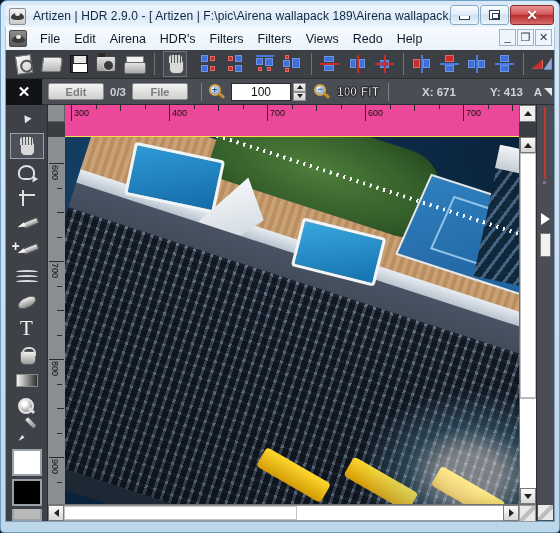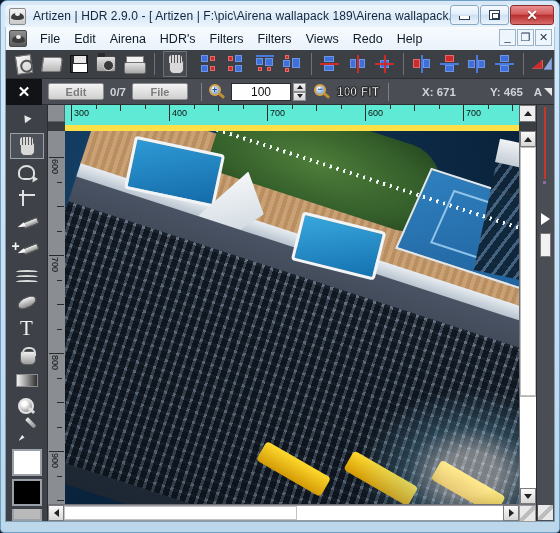--- a/index.html
+++ b/index.html
@@ -217,22 +217,22 @@
   .g-zoom:after{content:"";position:absolute;left:10px;top:11px;width:7px;height:3px;background:#ddd;transform:rotate(42deg);}
   .g-drop{width:18px;height:18px;position:relative;transform:rotate(0deg);}
   .g-drop:before{content:"";position:absolute;right:1px;top:1px;width:12px;height:4px;background:linear-gradient(90deg,#e8e8e8,#8f8f8f);transform:rotate(45deg);transform-origin:right center;border-radius:1px;}
   .g-drop:after{content:"";position:absolute;left:1px;bottom:1px;width:6px;height:6px;background:#ececec;clip-path:polygon(0 100%,100% 40%,60% 0);}
 
   
   #ruler-v{
     width:17px;background:#8a8d92;position:relative;overflow:hidden;color:#111;
   }
   #ruler-h{
-    height:26px;background:#5eead4;position:relative;overflow:hidden;color:#111;
-    border-bottom:6px solid #fde047;
+    height:32px;background:#ec4899;position:relative;overflow:hidden;color:#111;
+    border-bottom:1px solid #fde047;
   }
   .rl{position:absolute;font-size:9px;line-height:9px;color:#111;font-family:"Liberation Sans",sans-serif;}
   .tick{position:absolute;background:#2a2a2a;}
 
   #canvas-col{flex:1;display:flex;flex-direction:column;position:relative;}
   #canvas-row{flex:1;display:flex;position:relative;}
   #canvas-wrap{flex:1;position:relative;overflow:hidden;background:#0c2238;}
 
   
   #photo{position:absolute;inset:0;}
@@ -416,21 +416,21 @@
         <div class="ic-last">
             <i class="sqr" style="left:0;top:3px;width:11px;height:9px;clip-path:polygon(0 100%,100% 0,100% 100%)"></i>
             <i class="sq" style="left:12px;top:1px;width:8px;height:12px;background:#8ea8d8;clip-path:polygon(0 100%,100% 0,100% 100%)"></i>
           </div>
       </div>
     </div>
 
     <div id="toolbar2">
       <div id="closebox">✕</div>
       <div class="ubtn">Edit</div>
-      <div class="tb2txt">0/7</div>
+      <div class="tb2txt">0/3</div>
       <div class="ubtn">File</div>
       <div class="vsep"></div>
       <div class="mag">
           <div class="lens"></div>
           <div class="pm">+</div>
           <div class="hdl"></div>
         </div>
       <div style="width:6px"></div>
       <div id="zoomfield">100</div>
       <div id="spin">
@@ -446,21 +446,21 @@
           <div class="lens"></div>
           <div class="pm" style="left:3.5px;top:2px">−</div>
           <div class="hdl"></div>
         </div>
       <div style="width:5px"></div>
       <div class="tb2-outline">100</div>
       <div class="tb2-outline">FIT</div>
       <div class="vsep"></div>
       <div id="coords">
         <div class="tb2txt">X: 671</div>
-        <div class="tb2txt">Y: 465</div>
+        <div class="tb2txt">Y: 413</div>
       </div>
       <div id="tb2right">
         <div class="tb2txt" style="margin-right:2px">A</div>
         <div style="width:0;height:0;border-top:8px solid #e8e8e8;border-left:8px solid transparent;margin-right:2px"></div>
       </div>
     </div>
 
     <div id="body">
 
       <div id="tools">

